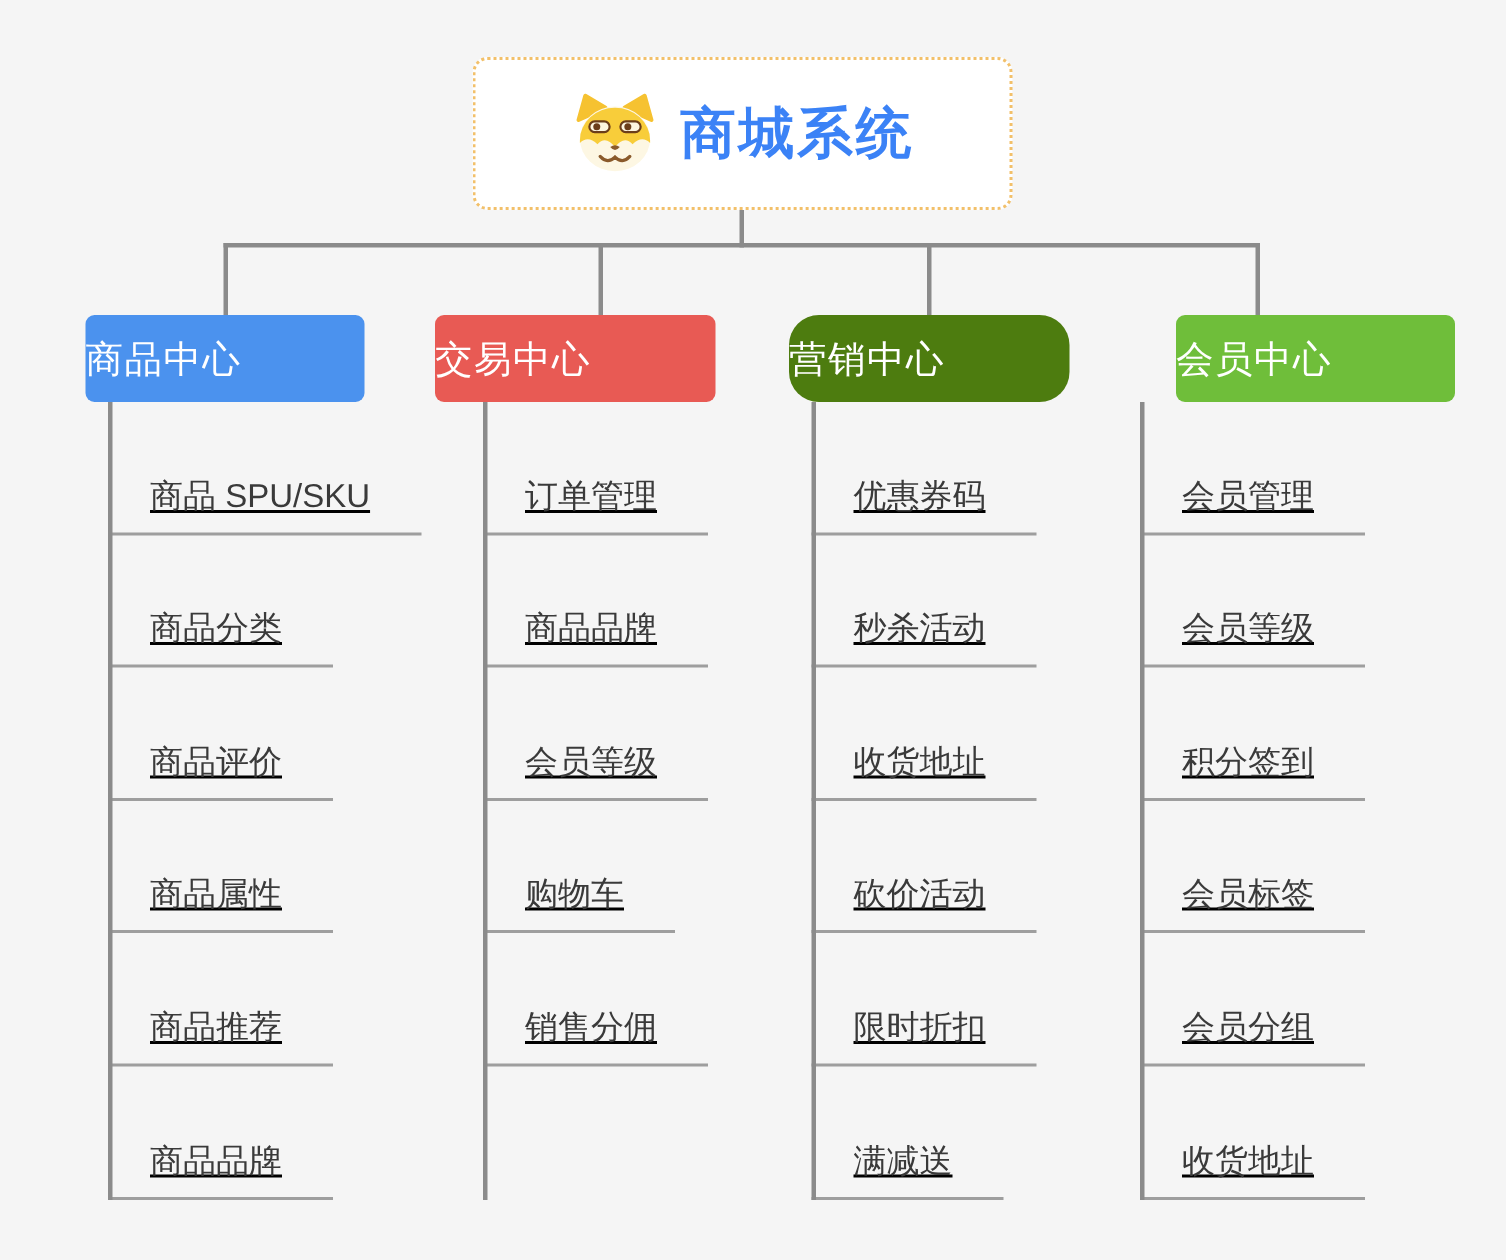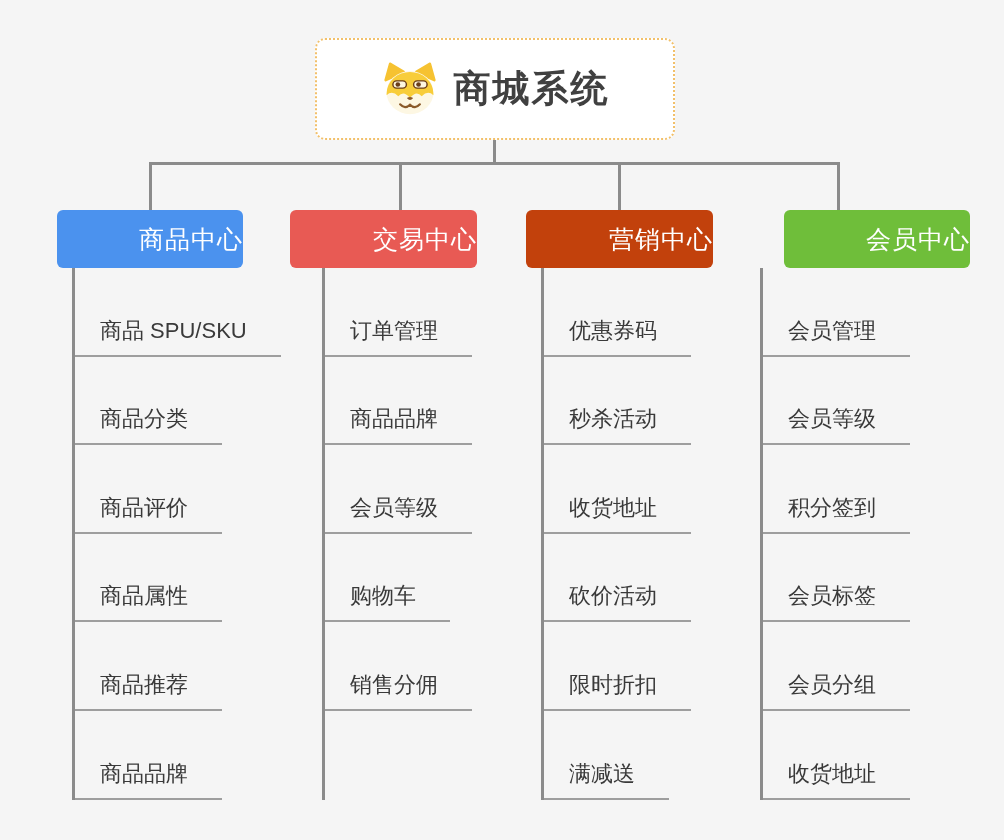--- a/index.html
+++ b/index.html
@@ -9,30 +9,30 @@
     font-family:"Liberation Sans","DejaVu Sans",sans-serif;
   }
   .connector{position:absolute;background:#8b8b8b;}
   .root-node{
     position:absolute;left:315px;top:38px;width:360px;height:102px;
     box-sizing:border-box;background:#ffffff;
     border:2px dotted #f2c06a;border-radius:10px;
     display:flex;align-items:center;justify-content:center;gap:15px;
   }
   .root-title{
-    font-size:37px;font-weight:600;color:#404040;letter-spacing:2px;
+    font-size:37px;font-weight:600;color:#3b82f6;letter-spacing:2px;
     white-space:nowrap;
   }
   .branch-box{
     position:absolute;top:210px;height:58px;border-radius:6px;
-    display:flex;align-items:center;justify-content:flex-end;
+    display:flex;align-items:center;justify-content:flex-start;
     color:#ffffff;font-size:25px;font-weight:500;letter-spacing:1px;
     cursor:default;
   }
-  .branch-column{position:absolute;top:268px;width:250px;}
+  .branch-column{position:absolute;top:268px;width:250px;text-decoration:underline;}
   .trunk{position:absolute;left:15px;top:0;width:3px;height:532px;background:#8b8b8b;}
   .item-row{height:88.6px;display:flex;align-items:flex-end;}
   .item-label{
     margin-left:15px;display:inline-block;white-space:nowrap;
     padding:0 34px 9px 28px;border-bottom:2px solid #9e9e9e;
     font-size:22px;color:#3a3a3a;
   }
   .dog{width:58px;height:54px;flex:0 0 auto;}
 </style>
 </head>
@@ -99,21 +99,21 @@
         <div class="item-label">会员等级</div>
       </div>
       <div class="item-row">
         <div class="item-label">购物车</div>
       </div>
       <div class="item-row">
         <div class="item-label">销售分佣</div>
       </div>
     </div>
     <div class="connector" style="left: 618px; top: 162px; width: 3px; height: 48px;"></div>
-    <div class="branch-box" style="left: 526px; width: 187px; background: #c2410c;">
+    <div class="branch-box" style="left: 526px; width: 187px; background: #4d7c0f; border-radius: 20px;">
       <span>营销中心</span>
     </div>
     <div class="branch-column" style="left: 526px;">
       <div class="trunk"></div>
       <div class="item-row">
         <div class="item-label">优惠券码</div>
       </div>
       <div class="item-row">
         <div class="item-label">秒杀活动</div>
       </div>

